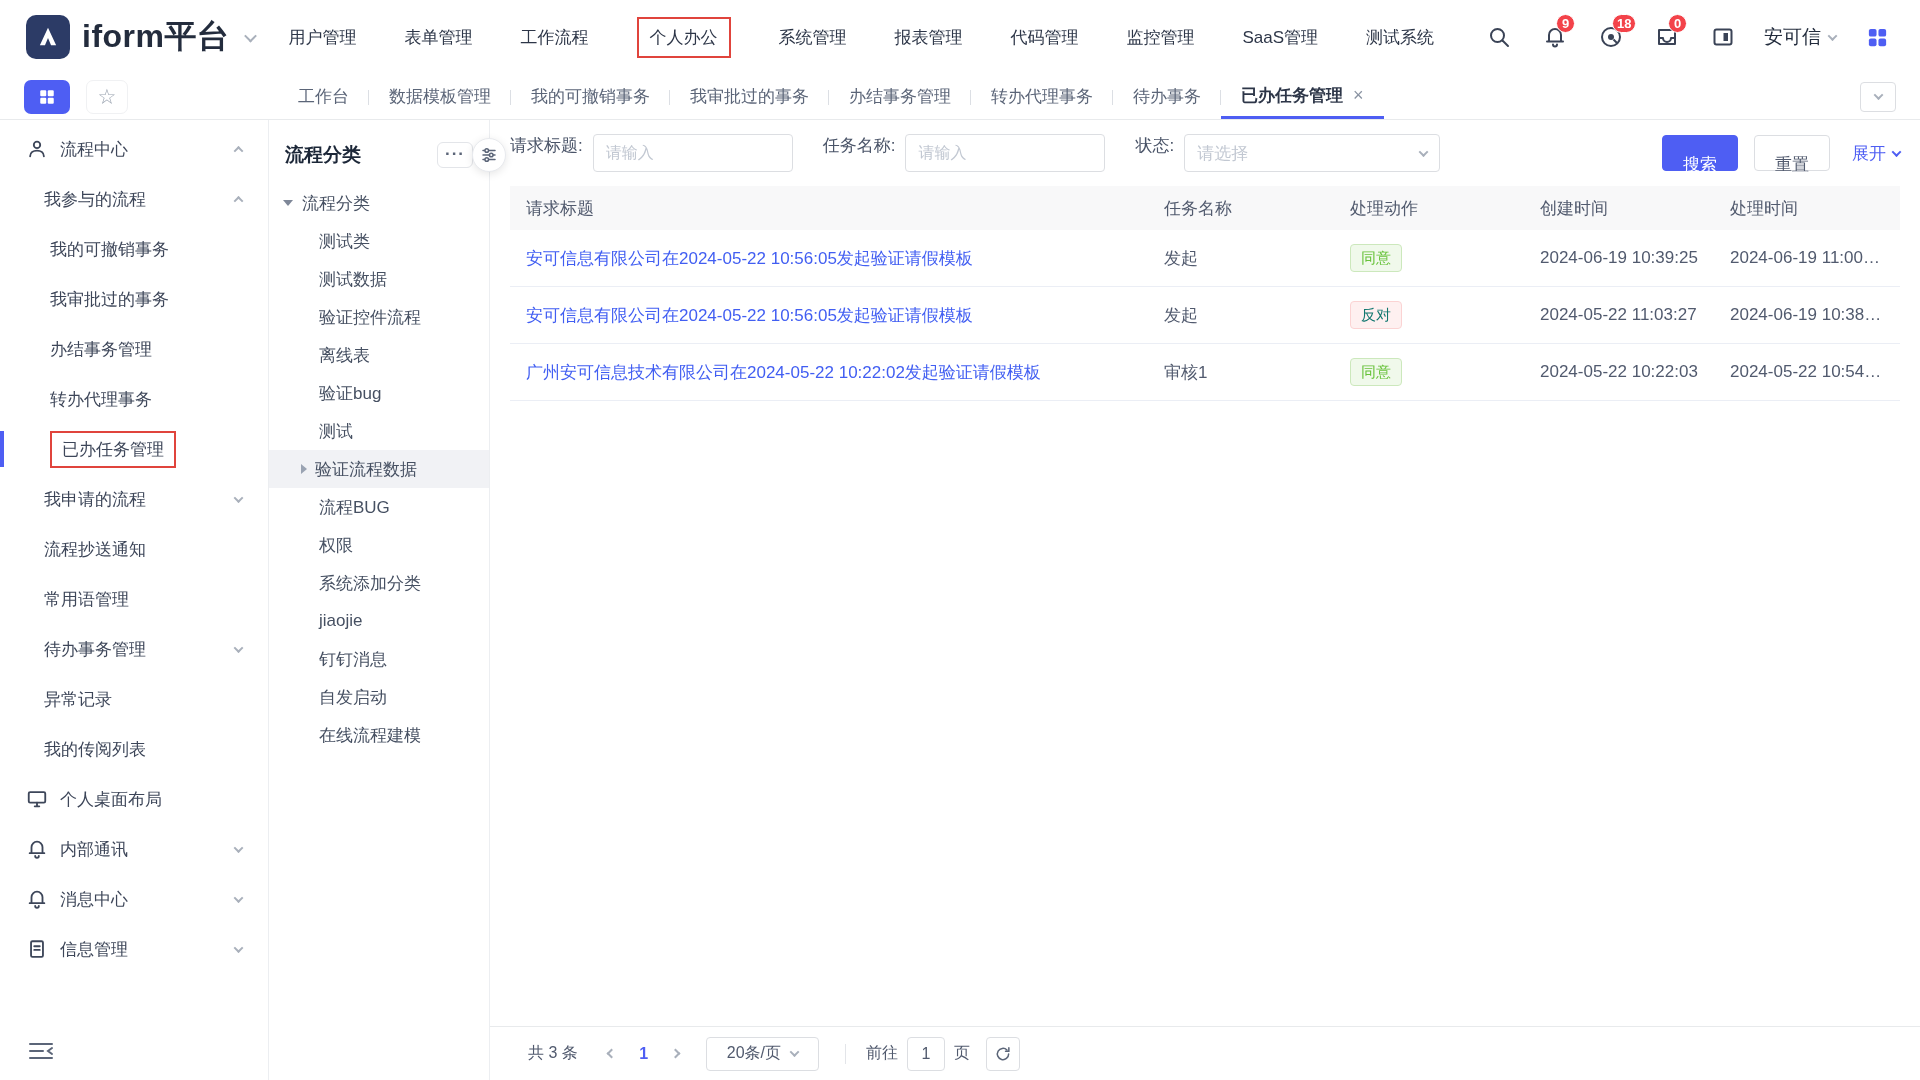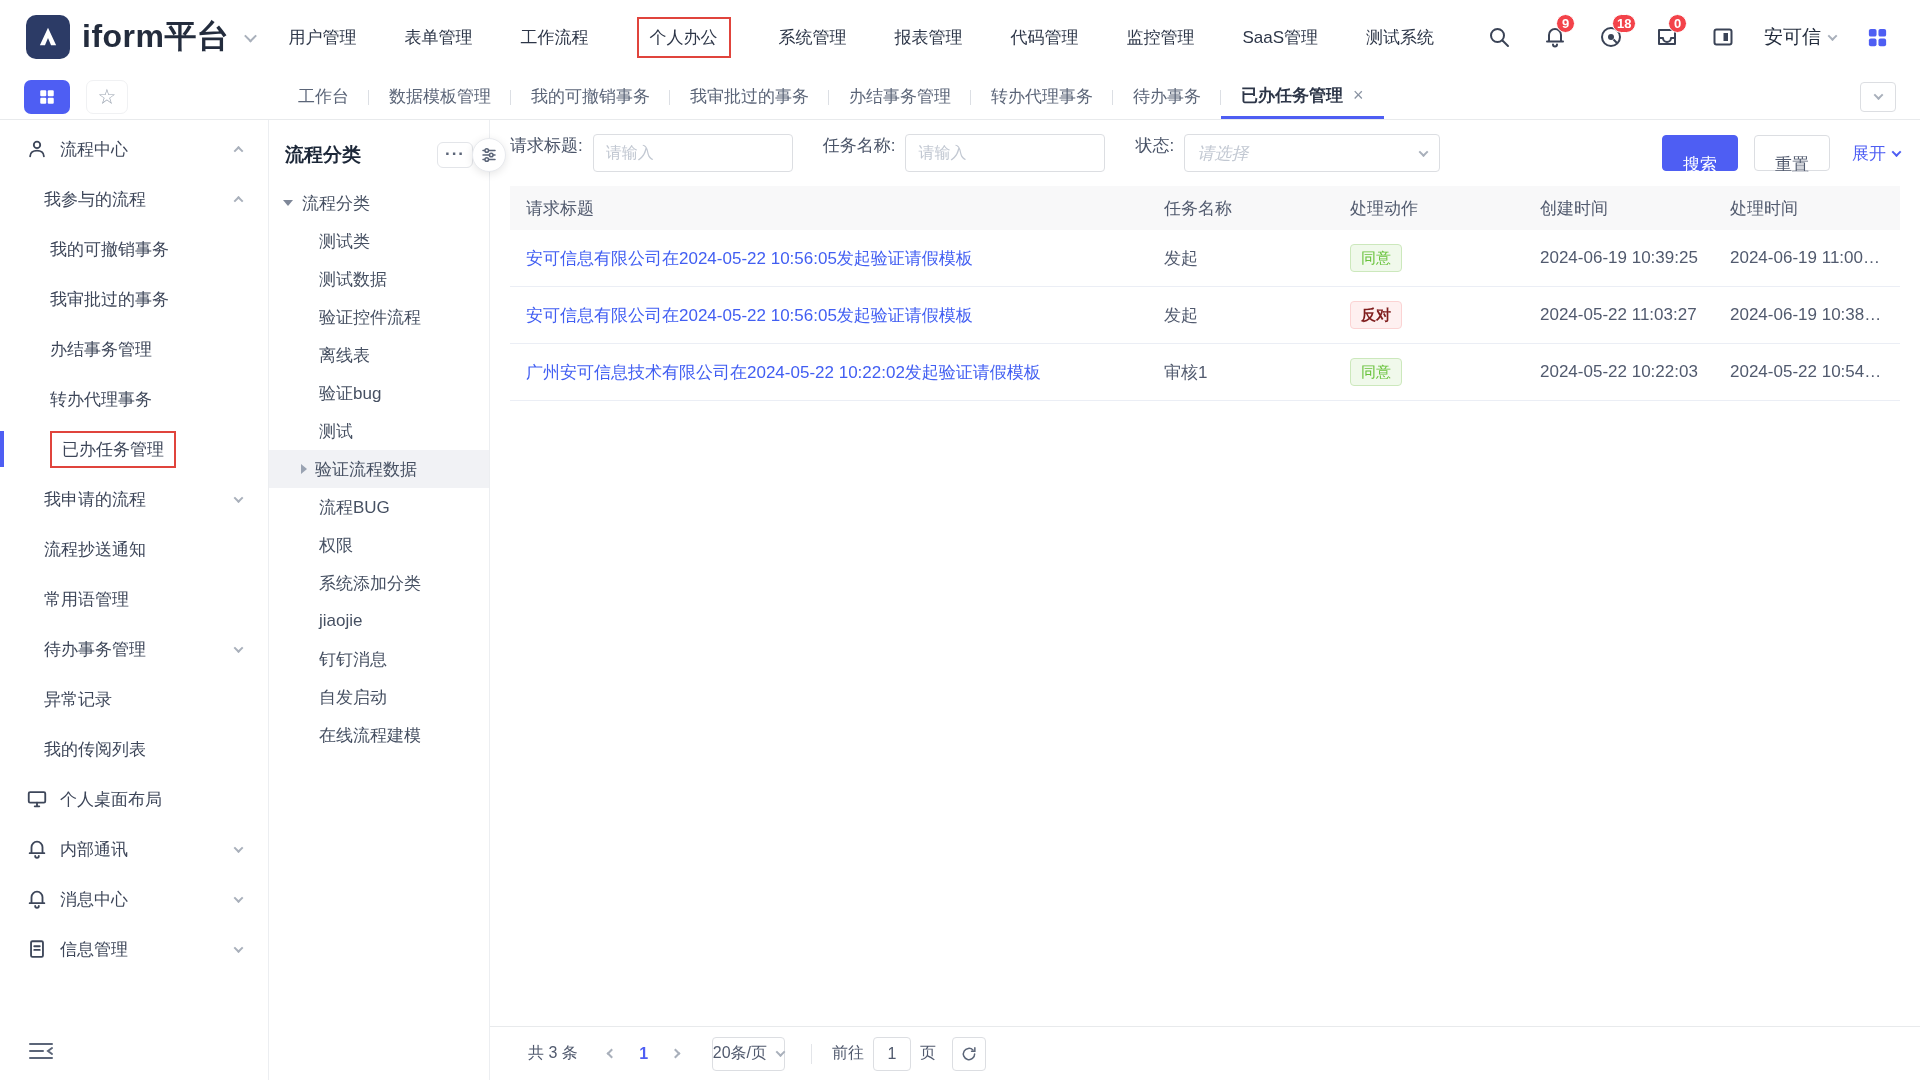--- a/index.html
+++ b/index.html
@@ -67,47 +67,47 @@
   .caret-down{width:0;height:0;border-left:5px solid transparent;border-right:5px solid transparent;border-top:6px solid #7e8798;}
   .caret-right{width:0;height:0;border-top:5px solid transparent;border-bottom:5px solid transparent;border-left:6px solid #9aa3b2;}
 
   
   .main{flex:1;display:flex;flex-direction:column;min-width:0;}
   .filter-bar{display:flex;align-items:center;padding:14px 20px 0 20px;}
   .f-group{display:flex;margin-right:30px;}
   .f-label{margin-right:10px;white-space:nowrap;color:#4a5468;}
   .f-input{height:38px;border:1px solid #dcdee2;border-radius:4px;padding:0 12px;font-size:16px;color:#515a6e;width:200px;font-family:inherit;outline:none;}
   .f-input::placeholder{color:#c2c8d2;}
-  .f-select{width:256px;height:38px;border:1px solid #dcdee2;border-radius:4px;padding:0 12px;display:flex;align-items:center;justify-content:space-between;color:#c2c8d2;cursor:pointer;font-style:italic;}
+  .f-select{width:256px;height:38px;border:1px solid #dcdee2;border-radius:4px;padding:0 12px;display:flex;align-items:center;justify-content:space-between;color:#c2c8d2;cursor:pointer;}
   .filter-actions{margin-left:auto;display:flex;align-items:center;}
   .btn{height:30px;border-radius:4px;font-size:17px;padding:17px 20px;cursor:pointer;font-family:inherit;}
   .btn-primary{background:#4e5ef3;color:#fff;border:1px solid #4e5ef3;}
   .btn-default{background:#fff;color:#515a6e;border:1px solid #dcdee2;margin-left:16px;}
   .expand-link{margin-left:22px;color:#4e5ef3;display:flex;align-items:center;gap:7px;cursor:pointer;white-space:nowrap;}
 
   .table{margin:14px 20px 0 20px;}
   .t-head{display:flex;background:#f8f8f9;height:44px;align-items:center;font-weight:normal;color:#515a6e;}
   .t-row{display:flex;height:57px;align-items:center;border-bottom:1px solid #ebeef5;}
   .t-cell{padding:0 16px;overflow:hidden;text-overflow:ellipsis;white-space:nowrap;}
   .c-title{flex:1;min-width:0;}
   .c-task{width:186px;flex-shrink:0;}
   .c-action{width:190px;flex-shrink:0;}
   .c-created{width:190px;flex-shrink:0;}
   .c-time{width:186px;flex-shrink:0;}
   .link{color:#415ef2;cursor:pointer;}
   .tag{display:inline-block;padding:4px 10px;border-radius:4px;font-size:15px;line-height:1.2;}
   .tag-green{color:#67c23a;background:#f0f9eb;border:1px solid #cce8bc;}
-  .tag-red{color:#7f1d1d;background:#fef0f0;border:1px solid #fbd3d3;font-weight:bold;}
+  .tag-red{color:#0f766e;background:#fef0f0;border:1px solid #fbd3d3;}
 
   
   .page-bar{margin-top:auto;border-top:1px solid #e8eaec;height:54px;display:flex;align-items:center;padding-left:38px;color:#515a6e;font-size:16px;}
   .pg-total{margin-right:18px;}
   .pg-arrow{width:32px;height:32px;display:flex;align-items:center;justify-content:center;cursor:pointer;}
   .pg-num{width:32px;height:32px;display:flex;align-items:center;justify-content:center;color:#4e5ef3;font-weight:bold;cursor:pointer;}
-  .pg-size{border:1px solid #dcdee2;border-radius:4px;height:34px;display:flex;align-items:center;gap:10px;padding:0 0;margin-left:20px;cursor:pointer;}
+  .pg-size{border:1px solid #dcdee2;border-radius:4px;height:34px;display:flex;align-items:center;gap:10px;padding:0 20px;margin-left:14px;cursor:pointer;}
   .pg-divider{width:1px;height:20px;background:#e3e5e9;margin-left:26px;}
   .pg-goto{display:flex;align-items:center;gap:9px;margin-left:20px;}
   .pg-input{width:38px;height:34px;border:1px solid #dcdee2;border-radius:4px;text-align:center;font-size:16px;color:#515a6e;font-family:inherit;outline:none;}
   .pg-refresh{width:34px;height:34px;border:1px solid #dcdee2;border-radius:4px;display:flex;align-items:center;justify-content:center;margin-left:16px;cursor:pointer;}
 </style>
 </head>
 <body>
 
 <div class="page">
 

